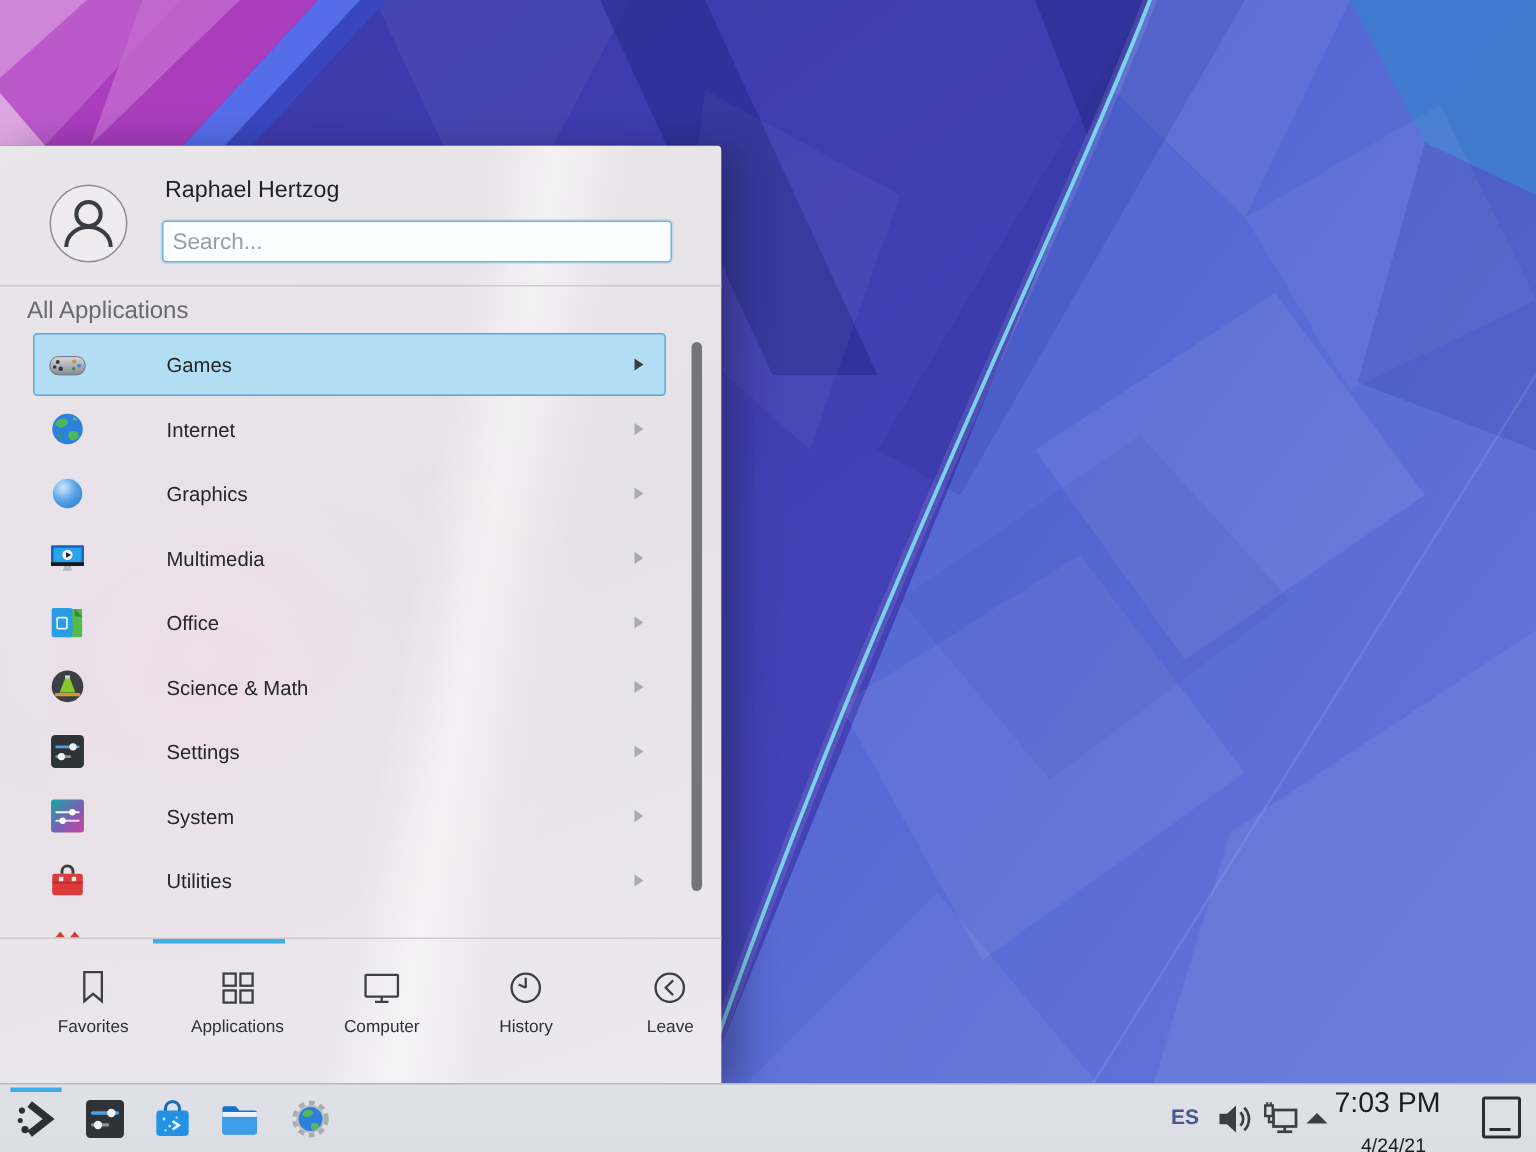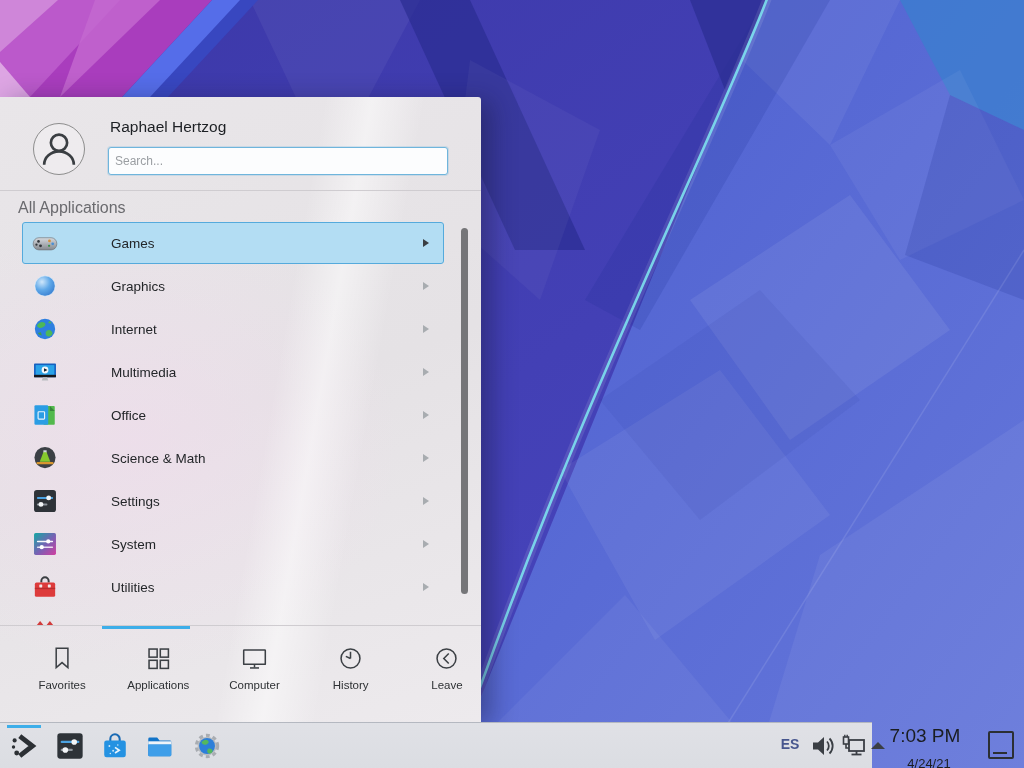--- a/index.html
+++ b/index.html
@@ -17,21 +17,21 @@
     background:
       linear-gradient(100deg, rgba(255,255,255,0) 55%, rgba(255,255,255,.5) 63%, rgba(255,255,255,0) 72%),
       radial-gradient(90% 60% at 28% 55%, rgba(243,219,238,.55) 0%, rgba(243,219,238,0) 62%),
       linear-gradient(160deg,#e9e6e9 0%,#e5e2e5 50%,#edeaed 100%);}
   .avatar{position:absolute;left:33px;top:26px;width:50px;height:50px;border-radius:50%;
     border:1px solid #8d8d8d;background:rgba(255,255,255,.25);}
   .avatar svg{width:100%;height:100%;}
   .user-name{position:absolute;left:110px;top:21px;font-size:15.5px;color:#1d2024;}
   .search-input{position:absolute;left:108px;top:50px;width:326px;height:26px;
     background:#fcfdfe;border:1.5px solid #6fb5dc;border-radius:3px;
-    font-family:"Liberation Sans",sans-serif;font-size:12px;color:#2b2b2b;
+    font-family:"Liberation Sans",sans-serif;font-size:15px;color:#2b2b2b;
     padding:0 6px;outline:none;box-shadow:0 0 0 1px rgba(111,181,220,.25);}
   .search-input::placeholder{color:#9a9ea2;}
   .header-sep{position:absolute;left:0;top:93px;width:100%;height:1px;background:#cfccd0;}
   .section-label{position:absolute;left:18px;top:102px;font-size:16px;color:#6a6a6e;}
 
   .cat-list{position:absolute;left:22px;top:125px;width:422px;height:403px;overflow:hidden;}
   .cat-row{display:flex;align-items:center;height:40px;margin-bottom:1px;
     border:1px solid transparent;border-radius:3px;padding:0 9px;gap:32px;}
   .cat-row.selected{background:#b3ddf3;border-color:#55aadc;}
   .cat-icon{width:26px;height:26px;margin-right:21px;flex:0 0 26px;}
@@ -45,21 +45,21 @@
     background:#757578;border-radius:4px;}
 
   .tabbar-sep{position:absolute;left:0;top:528px;width:100%;height:1px;background:#cfccd0;}
   .tab-indicator{position:absolute;left:102px;top:529px;width:88px;height:3px;background:#3daee9;}
   .tabbar{position:absolute;left:0;top:532px;width:481px;height:93px;display:flex;}
   .tab{flex:1;display:flex;flex-direction:column;align-items:center;gap:7px;padding-top:16px;padding-left:28px;}
   .tab-icon svg{width:27px;height:27px;display:block;}
   .tab-label{font-size:11.5px;color:#2e3134;}
 
   
-  .taskbar{position:absolute;left:0;top:722px;width:872px;height:46px;
+  .taskbar{position:absolute;left:0;top:722px;width:1024px;height:46px;
     background:linear-gradient(180deg,#e0e1e6 0%,#dbdde2 100%);
     border-top:1px solid rgba(110,115,130,.35);box-sizing:border-box;}
   .tb-icon{position:absolute;top:8px;width:30px;height:30px;}
   .tb-icon svg{width:30px;height:30px;display:block;}
   .launcher-active-line{position:absolute;left:7px;top:2px;width:34px;height:3px;background:#3daee9;}
   .kb-layout{position:absolute;left:776px;top:13px;width:28px;text-align:center;
     font-size:14px;font-weight:bold;color:#47568e;}
   .tray-icon{position:absolute;top:9px;width:28px;height:28px;}
   .tray-icon svg{width:28px;height:28px;display:block;}
   .tray-caret{position:absolute;left:868px;top:13px;width:20px;height:20px;}
@@ -148,46 +148,46 @@
             <circle cx="21" cy="19.5" r="1.4" fill="#3a8f4a"></circle>
           </svg>
         </span>
         <span class="cat-label">Games</span>
         <span class="cat-arrow"></span>
       </div>
 
       <div class="cat-row">
         <span class="cat-icon">
           <svg viewBox="0 0 32 32">
+            <circle cx="16" cy="16" r="12.5" fill="#2d7fe0"></circle>
+            <path d="M7,10 q4,-4 8,-2 q3,2 0,5 q-4,3 -7,1 q-3,-2 -1,-4 z" fill="#4db858"></path>
+            <path d="M18,18 q5,-2 7,2 q1,3 -3,5 q-4,1 -5,-2 q-1,-3 1,-5 z" fill="#4db858"></path>
+            <path d="M21,6 q3,1 3,3 l-4,0 z" fill="#4db858"></path>
+            <path d="M7,21 q2,3 5,3 l-1,-4 z" fill="#3f9e4a"></path>
+          </svg>
+        </span>
+        <span class="cat-label">Internet</span>
+        <span class="cat-arrow"></span>
+      </div>
+
+      <div class="cat-row">
+        <span class="cat-icon">
+          <svg viewBox="0 0 32 32">
             <defs>
                 <radialGradient id="g-sph" cx="0.35" cy="0.3" r="0.9">
               <stop offset="0" stop-color="#cfe7fb"></stop>
                   <stop offset="0.45" stop-color="#5fa8e8"></stop>
               <stop offset="1" stop-color="#2a6fc8"></stop>
                 </radialGradient>
               </defs>
             <circle cx="16" cy="16" r="12.5" fill="url(#g-sph)"></circle>
             <circle cx="16" cy="16" r="12.5" fill="none" stroke="#e8f2fb" stroke-width="1" opacity="0.7"></circle>
           </svg>
         </span>
         <span class="cat-label">Graphics</span>
-        <span class="cat-arrow"></span>
-      </div>
-
-      <div class="cat-row">
-        <span class="cat-icon">
-          <svg viewBox="0 0 32 32">
-            <circle cx="16" cy="16" r="12.5" fill="#2d7fe0"></circle>
-            <path d="M7,10 q4,-4 8,-2 q3,2 0,5 q-4,3 -7,1 q-3,-2 -1,-4 z" fill="#4db858"></path>
-            <path d="M18,18 q5,-2 7,2 q1,3 -3,5 q-4,1 -5,-2 q-1,-3 1,-5 z" fill="#4db858"></path>
-            <path d="M21,6 q3,1 3,3 l-4,0 z" fill="#4db858"></path>
-            <path d="M7,21 q2,3 5,3 l-1,-4 z" fill="#3f9e4a"></path>
-          </svg>
-        </span>
-        <span class="cat-label">Internet</span>
         <span class="cat-arrow"></span>
       </div>
 
       <div class="cat-row">
         <span class="cat-icon">
           <svg viewBox="0 0 32 32">
             <rect x="2.5" y="5.5" width="27" height="17" rx="1" fill="#1460c0"></rect>
             <rect x="4.5" y="7.5" width="23" height="12" fill="#2aa3e8"></rect>
             <circle cx="16" cy="13.5" r="4.2" fill="#f4f7fa"></circle>
             <polygon points="14.8,11.3 19,13.5 14.8,15.7" fill="#16202a"></polygon>

